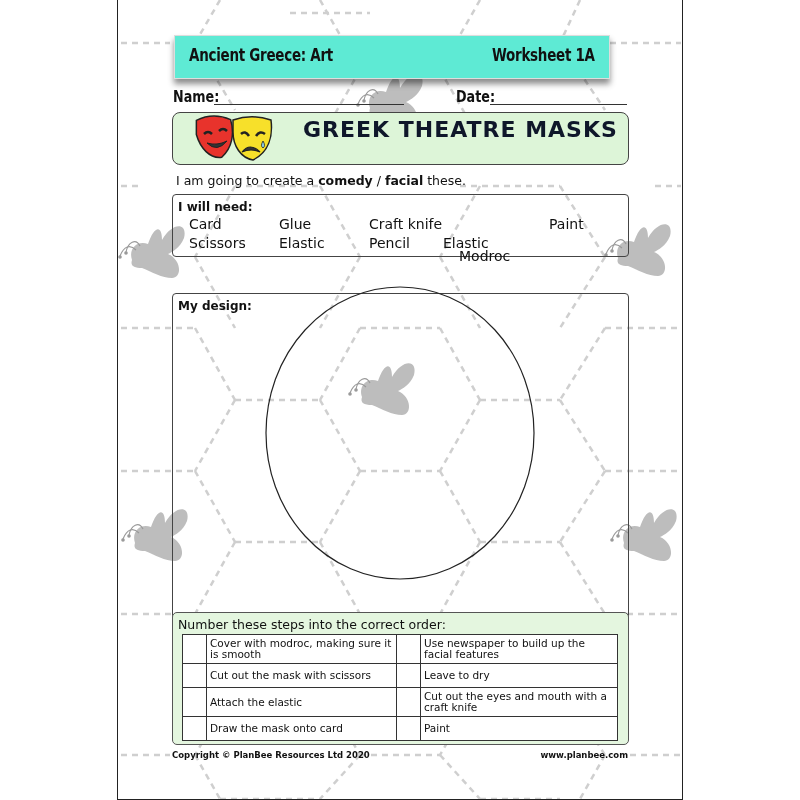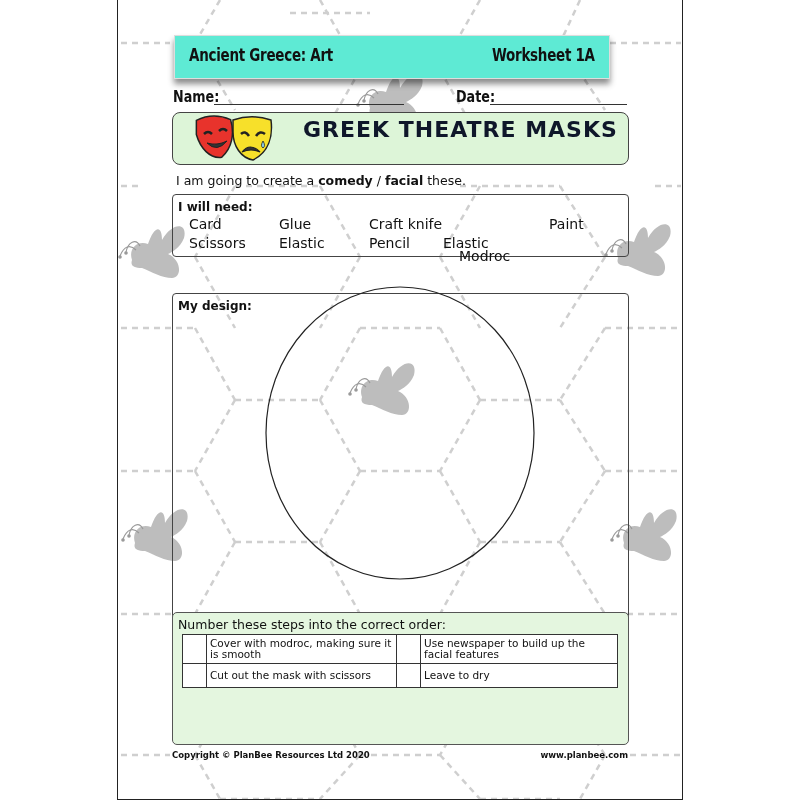--- a/index.html
+++ b/index.html
@@ -225,17 +225,29 @@
     <td style="width:183px;">Cover with modroc, making sure it is smooth</td>
     <td class="num"></td>
     <td>Use newspaper to build up the facial features</td>
   </tr>
   <tr style="height:24px;">
     <td class="num"></td>
     <td>Cut out the mask with scissors</td>
     <td class="num"></td>
     <td>Leave to dry</td>
   </tr>
+  <tr style="height:29px;">
+    <td class="num"></td>
+    <td>Attach the elastic</td>
+    <td class="num"></td>
+    <td>Cut out the eyes and mouth with a craft knife</td>
+  </tr>
+  <tr style="height:24px;">
+    <td class="num"></td>
+    <td>Draw the mask onto card</td>
+    <td class="num"></td>
+    <td>Paint</td>
+  </tr>
 </tbody>
   </table>
 
 <span class="footer" style="left:172px;">Copyright © PlanBee Resources Ltd 2020</span>
 <span class="footer" style="right:172px;">www.planbee.com</span>
 
 </body></html>

